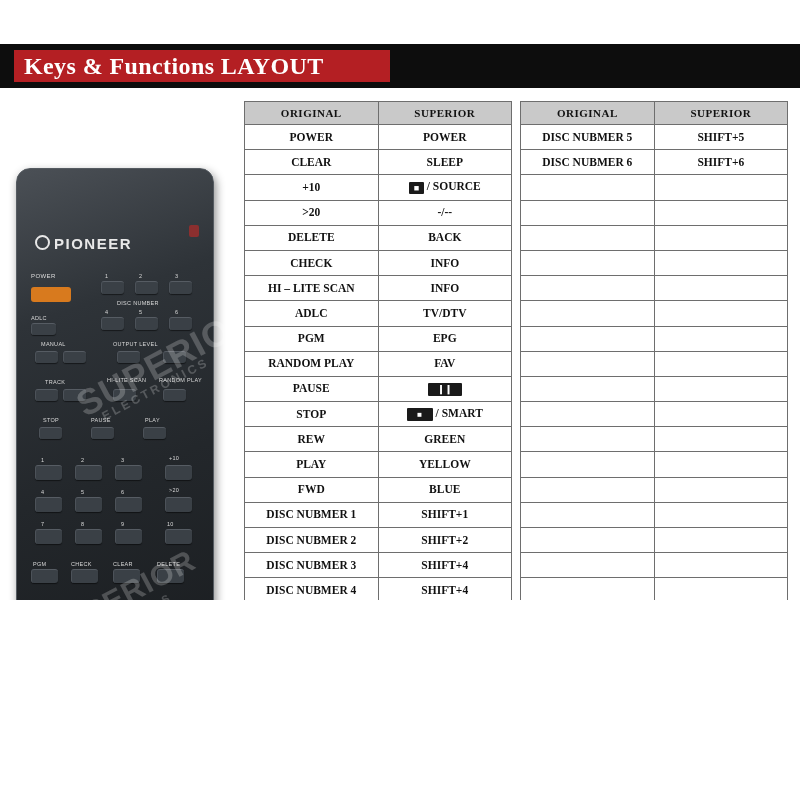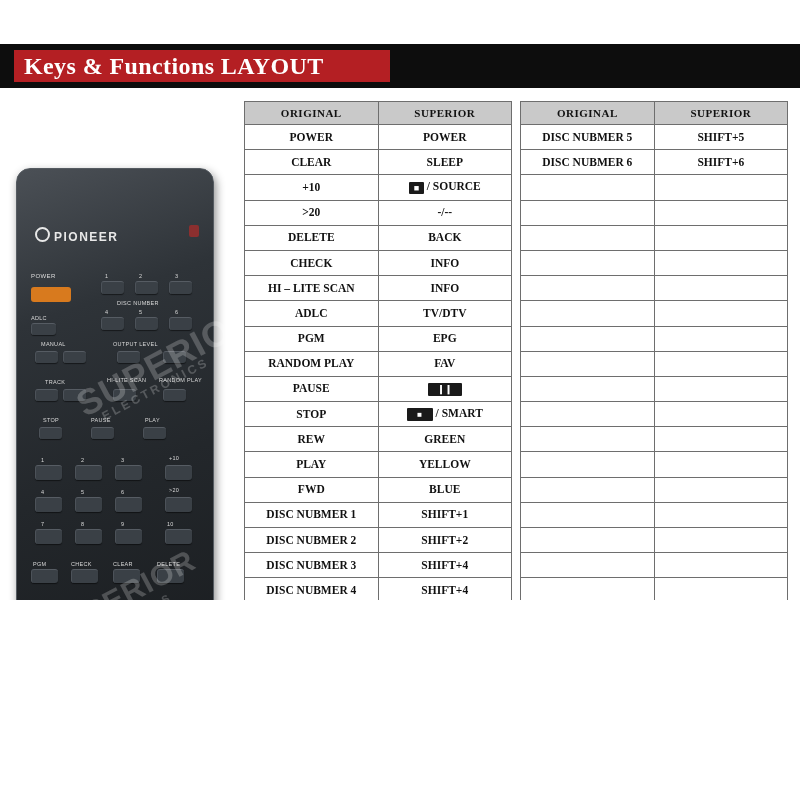--- a/index.html
+++ b/index.html
@@ -63,24 +63,24 @@
     width: 196px;
     height: 500px;
     background: linear-gradient(160deg, #4b5056 0%, #2e3338 28%, #23272b 60%, #1a1d20 100%);
     border-radius: 14px;
     box-shadow: 2px 4px 10px rgba(0,0,0,0.45);
     border: 1px solid #555b61;
   }
   .rm-logo {
     position: absolute;
     left: 18px;
-    top: 58px;
+    top: 66px;
     color: #e8e8e8;
     font-family: "Liberation Sans", sans-serif;
-    font-size: 12px;
+    font-size: 15px;
     font-weight: bold;
     letter-spacing: 1.5px;
   }
   .rm-logo .mark {
     display: inline-block;
     width: 11px;
     height: 11px;
     border-radius: 50%;
     border: 2px solid #e8e8e8;
     margin-right: 4px;

